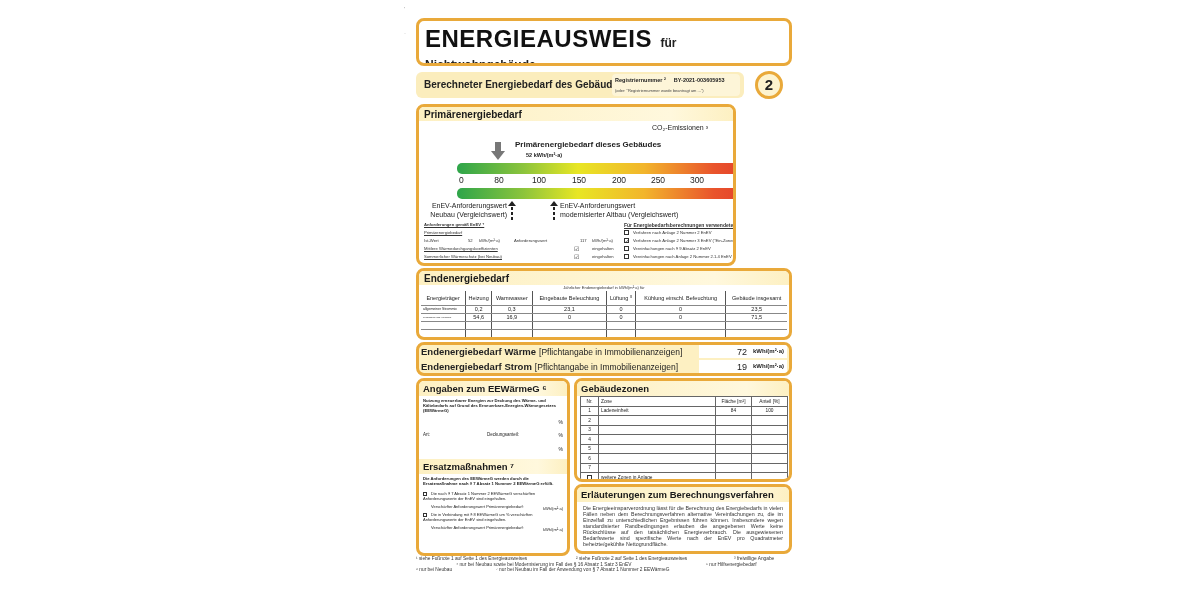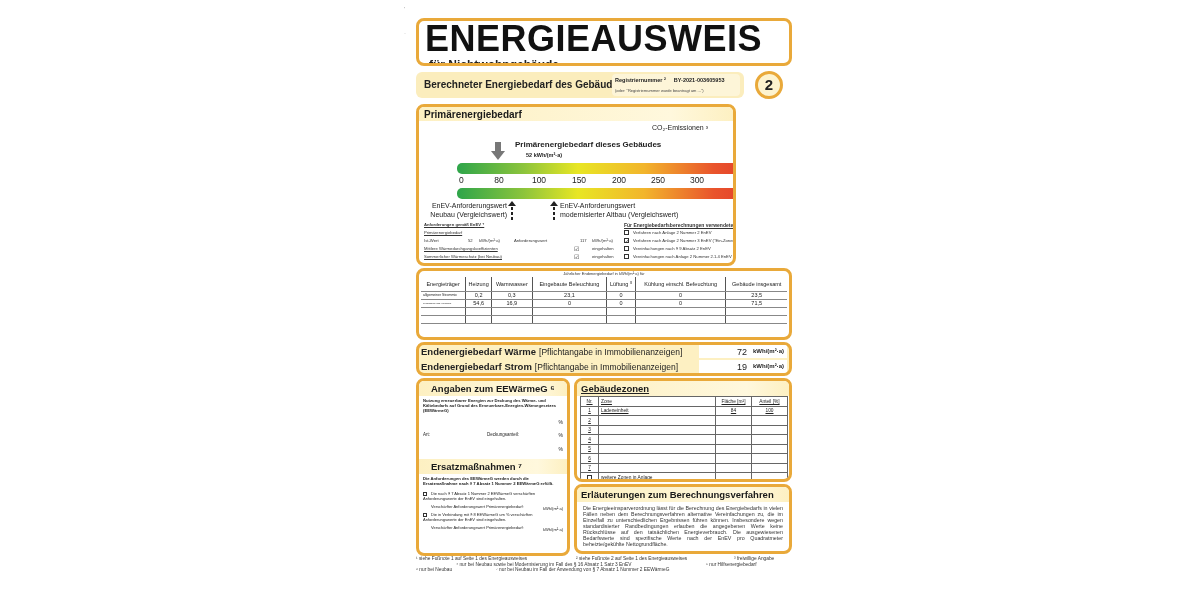--- a/index.html
+++ b/index.html
@@ -6,21 +6,21 @@
   html, body { width: 1200px; height: 600px; background: #ffffff; overflow: hidden; }
   body { position: relative; font-family: "Liberation Sans", sans-serif; color: #222; }
 
   .page { position: absolute; left: 416px; top: 18px; width: 376px; }
 
   .box { position: absolute; border: 3px solid #e9a93a; border-radius: 8px; background: #fff; overflow: hidden; }
   .box-head { background: linear-gradient(to right, #fdf0c2, #fff8dd 80%, #fdf0c2); font-weight: bold; color: #1a1a1a; }
 
   
   .hdr { left: 0; top: 0; width: 376px; height: 48px; padding: 2px 6px; }
-  .hdr-title { font-size: 36px; font-weight: bold; letter-spacing: 0.5px; line-height: 32px; color: #111; }
+  .hdr-title { font-size: 24px; font-weight: bold; letter-spacing: 0.5px; line-height: 32px; color: #111; }
   .hdr-sub { font-size: 12px; font-weight: bold; margin-left: 4px; }
 
   .regbar { position: absolute; left: 0; top: 54px; width: 328px; height: 26px; background: #fbedbd; border-radius: 6px; }
   .regbar .t { position: absolute; left: 8px; top: 7px; font-size: 10px; font-weight: bold; }
   .regbar .reg { position: absolute; left: 196px; top: 2px; width: 128px; height: 22px; background: #fdf5d8; border-radius: 4px; }
   .reg .l1 { font-size: 5.5px; font-weight: bold; position: absolute; left: 3px; top: 3px; }
   .reg .l1 .num { margin-left: 8px; }
   .reg .l2 { font-size: 4px; position: absolute; left: 3px; top: 14px; color: #444; }
   .pagenum { position: absolute; left: 339px; top: 53px; width: 28px; height: 28px; border-radius: 50%; border: 3px solid #e9a93a; background: #fdf3cf; text-align: center; line-height: 22px; font-size: 15px; font-weight: bold; }
 
@@ -67,35 +67,35 @@
   .ws .row { position: relative; height: 14px; margin: 0 2px; }
   .ws .row + .row { margin-top: 1px; }
   .ws .lbl { position: absolute; left: 0; top: 1px; font-size: 9.5px; font-weight: bold; }
   .ws .lbl .note { font-weight: normal; font-size: 8.5px; margin-left: 3px; }
   .ws .valbox { position: absolute; left: 278px; top: 0; width: 88px; height: 13px; background: #fff; }
   .ws .val { position: absolute; right: 40px; top: 2px; font-size: 9px; }
   .ws .unit { position: absolute; right: 3px; top: 3px; font-size: 6px; font-weight: bold; }
 
   
   .eew { left: 0; top: 360px; width: 154px; height: 178px; }
-  .eew .box-head { font-size: 9.5px; padding: 2px 12px; }
+  .eew .box-head { font-size: 9.5px; padding: 2px 4px; }
   .eew .small { font-size: 4.2px; font-weight: bold; padding: 2px 4px; line-height: 5px; }
   .eew .lines { position: relative; height: 42px; font-size: 4.5px; }
   .eew .pct { position: absolute; right: 4px; font-size: 5px; }
   .eew .art { position: absolute; left: 4px; top: 17px; }
   .eew .deck { position: absolute; left: 68px; top: 17px; }
   .ers-head { font-size: 9.5px; padding: 2px 4px; margin-top: 2px; }
   .ers .t { font-size: 4.2px; font-weight: bold; padding: 2px 4px; line-height: 5px; }
   .ers .item { font-size: 4px; padding: 0 4px; line-height: 5px; position: relative; margin-top: 3px; }
   .ers .item .cb { width: 4px; height: 4px; }
   .ers .sub { font-size: 4px; padding: 0 4px 0 12px; line-height: 5px; position: relative; margin-top: 3px; }
   .ers .unitr { position: absolute; right: 4px; top: 2px; font-size: 4px; }
 
   
-  .zon { left: 158px; top: 360px; width: 218px; height: 104px; text-decoration: underline; }
+  .zon { left: 158px; top: 360px; width: 218px; height: 104px; }
   .zon .box-head { font-size: 9.5px; padding: 2px 4px; }
   .zon table { border-collapse: collapse; width: 208px; margin-left: 3px; font-size: 4.8px; }
   .zon td { border: 0.6px solid #666; height: 9.5px; padding: 0 2px; }
   .zon td.c { text-align: center; }
 
   
   .erl { left: 158px; top: 466px; width: 218px; height: 70px; }
   .erl .box-head { font-size: 9.5px; padding: 2px 4px; }
   .erl p { font-size: 5.3px; line-height: 6px; padding: 3px 6px; text-align: justify; color: #333; }
 
@@ -198,20 +198,21 @@
     <div class="prim-right">
       <div class="row hd">Für Energiebedarfsberechnungen verwendetes Verfahren</div>
       <div class="row"><span class="cb"></span><span>Verfahren nach Anlage 2 Nummer 2 EnEV</span></div>
       <div class="row"><span class="cb">✓</span><span>Verfahren nach Anlage 2 Nummer 3 EnEV ("Ein-Zonen-Modell")</span></div>
       <div class="row"><span class="cb"></span><span>Vereinfachungen nach § 9 Absatz 2 EnEV</span></div>
       <div class="row"><span class="cb"></span><span>Vereinfachungen nach Anlage 2 Nummer 2.1.4 EnEV</span></div>
     </div>
   </div>
 
   <div class="box end">
+    <div class="box-head">Endenergiebedarf</div>
     <div class="cap">Jährlicher Endenergiebedarf in kWh/(m²·a) für</div>
     <table>
       <tbody>
           <tr>
         <th>Energieträger</th>
         <th>Heizung</th>
         <th>Warmwasser</th>
         <th>Eingebaute Beleuchtung</th>
         <th>Lüftung ⁵</th>
         <th>Kühlung einschl. Befeuchtung</th>

